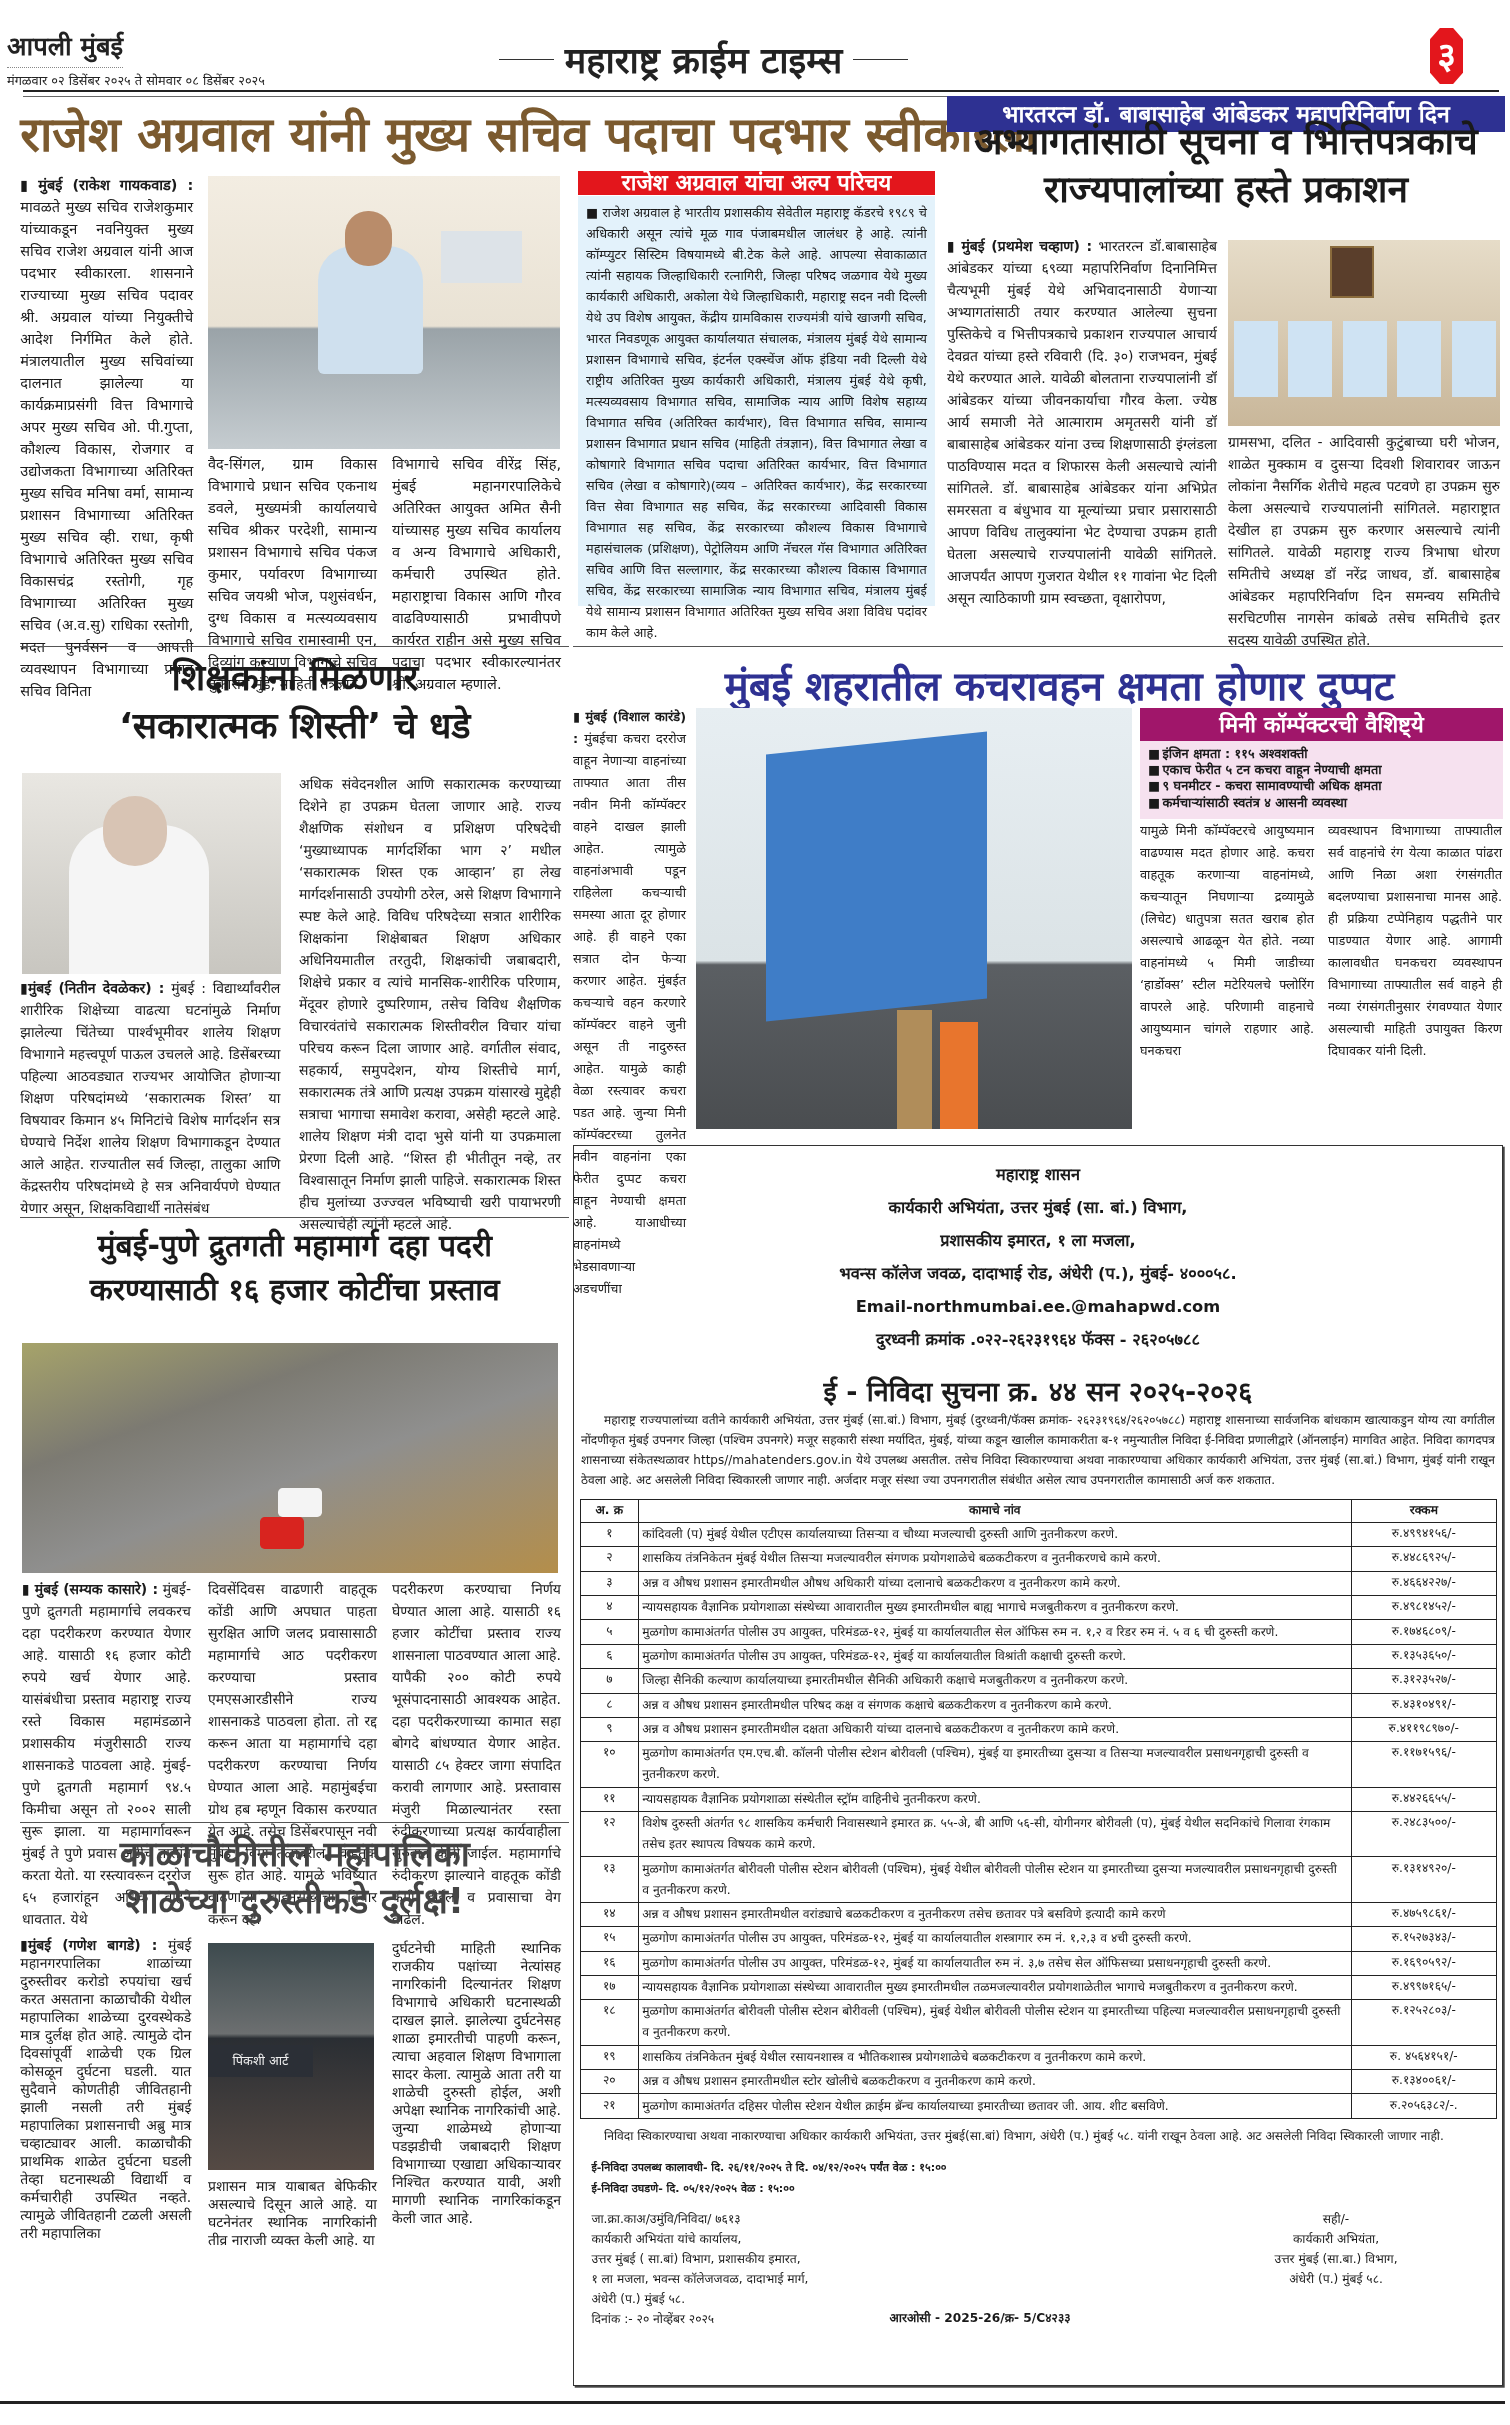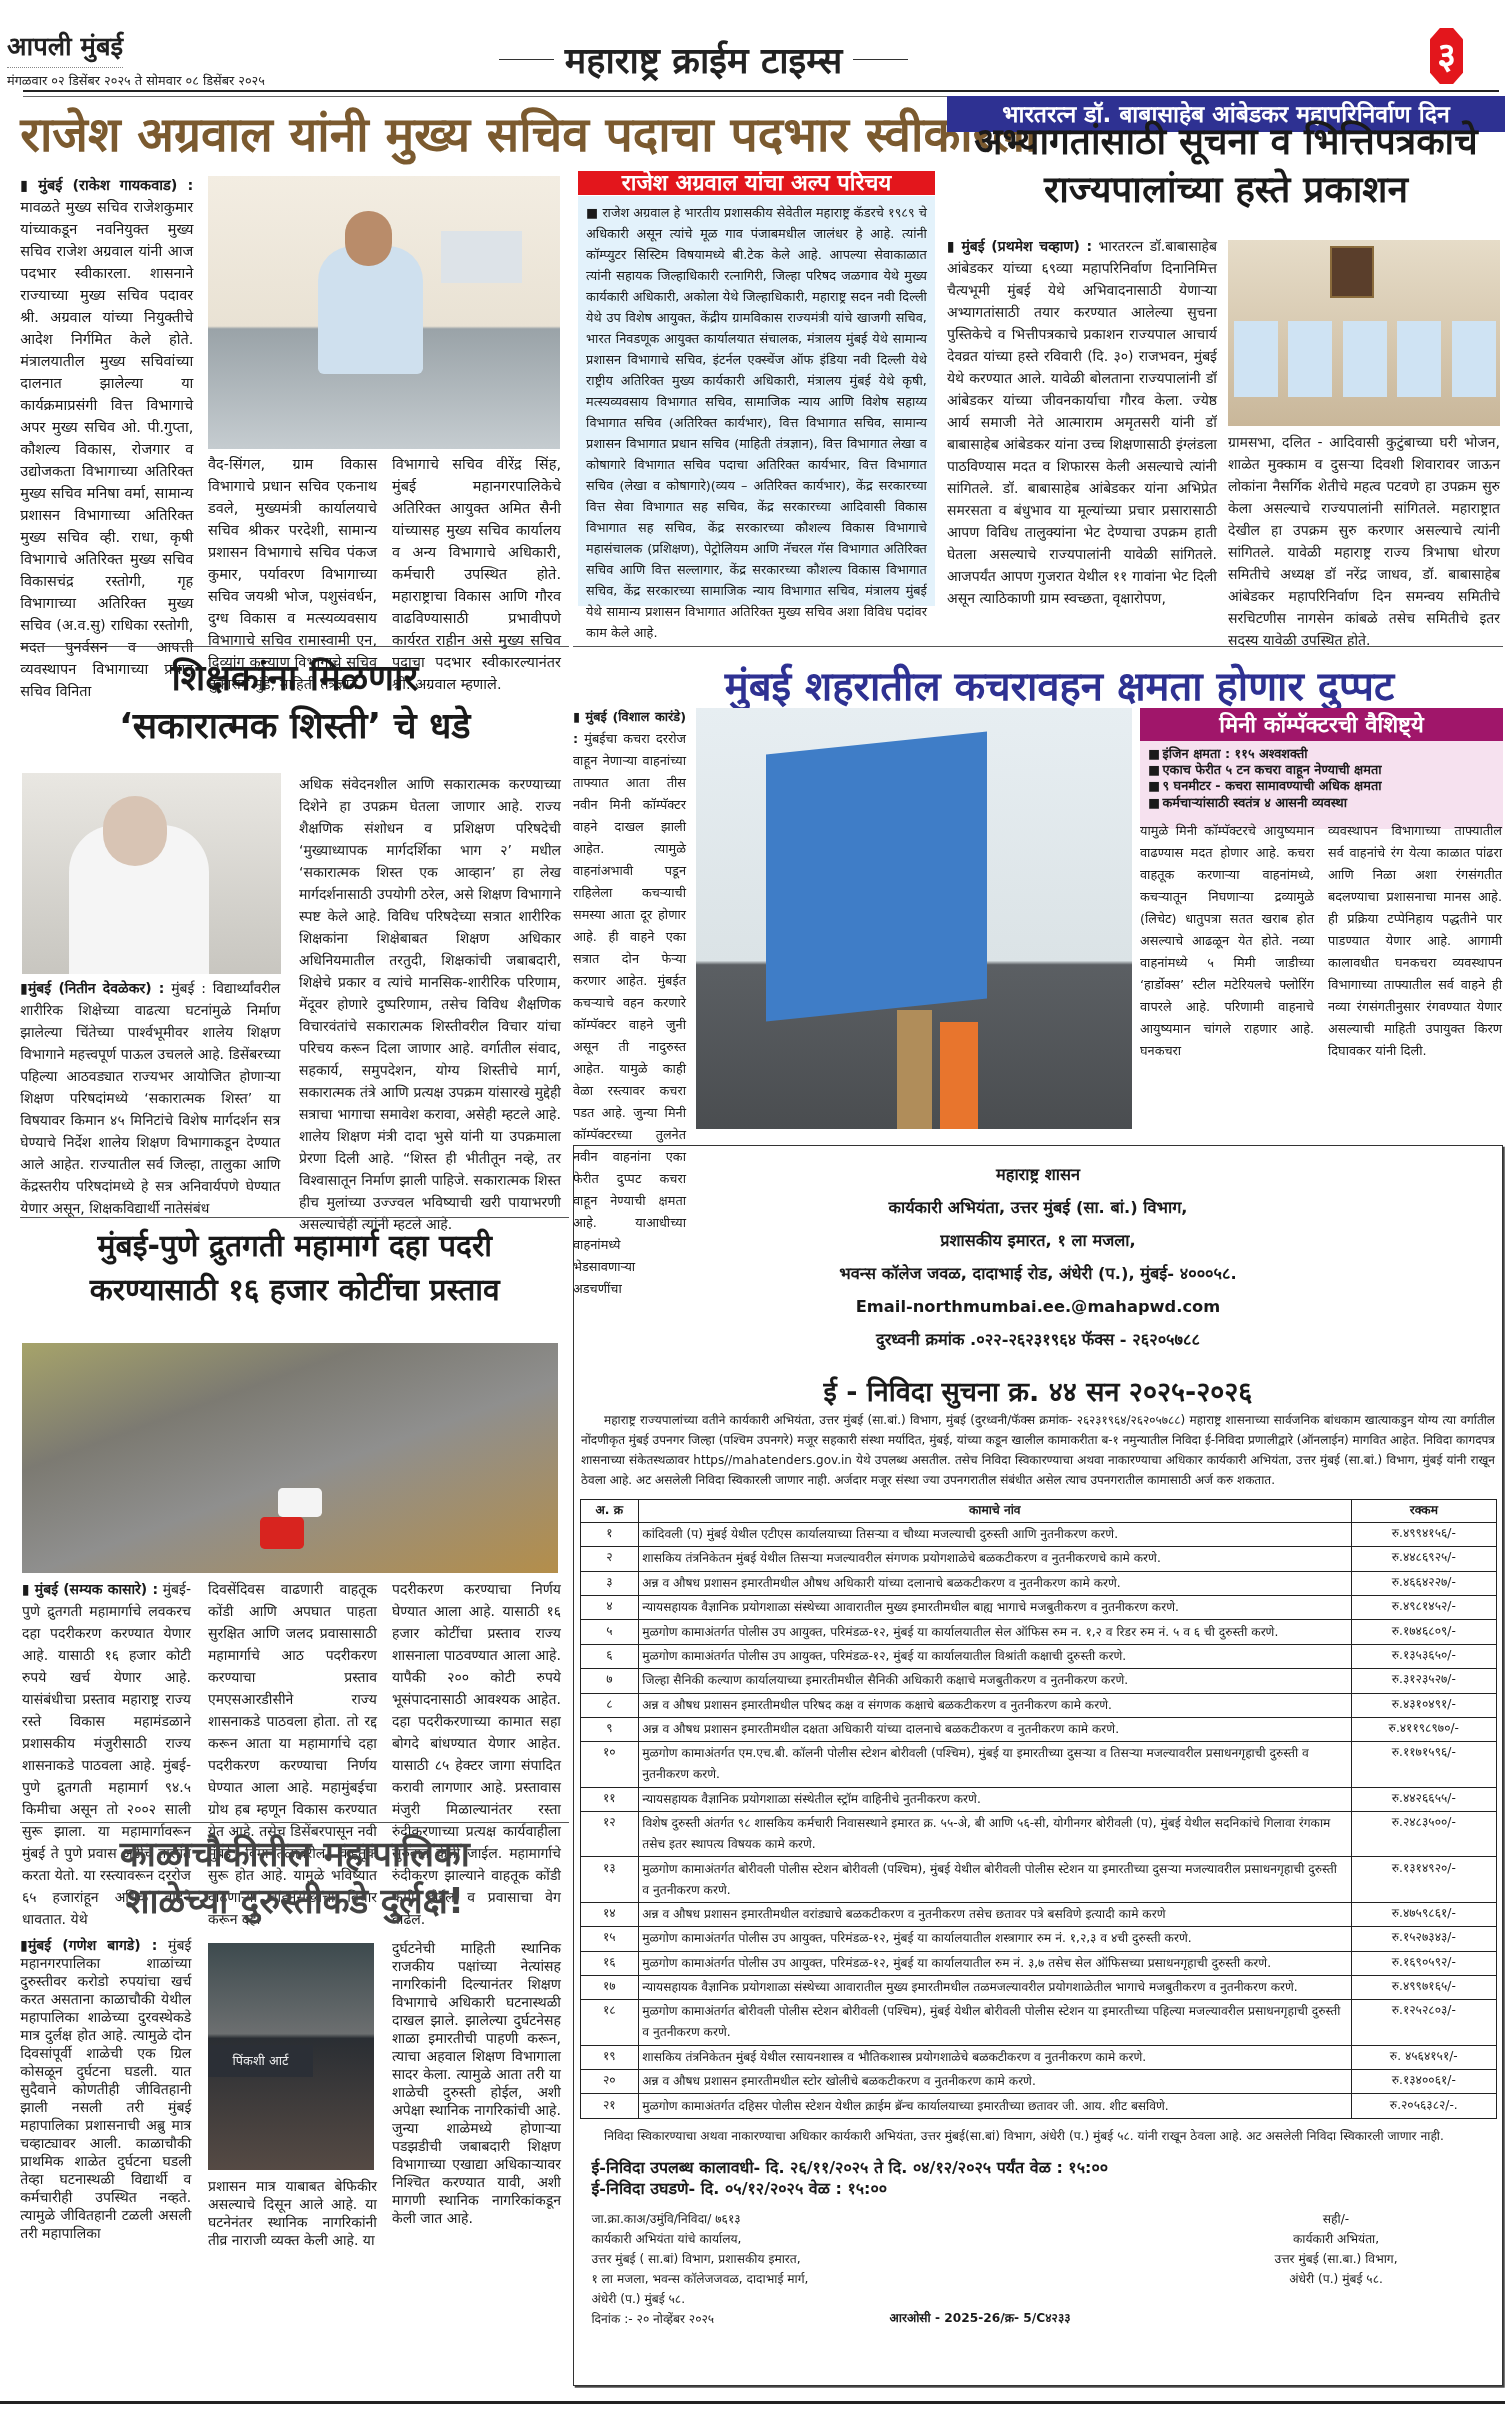--- a/index.html
+++ b/index.html
@@ -25,36 +25,36 @@
 #a1-box{left:578px;top:196px;width:357px;height:410px;background:#e3f2fb;padding:5.8px 8.1px}
 #a1-box p{font-size:12.8px;line-height:21px;text-align:justify}
 .divider{position:absolute;border-top:1.2px solid #555}
 
 #a2-banner{left:947px;top:96px;width:558px;height:36px;background:#2e3192;color:#fff;font-size:23px;font-weight:bold;text-align:center;line-height:36px}
 #a2-head{left:947px;top:118px;width:558px;text-align:center;font-size:37px;font-weight:900;line-height:48px;color:#1a1a1a}
 
 .h-black{font-weight:900;text-align:center;color:#1a1a1a}
 #a4-head{color:#2e3192}
 #a4-box-title{left:1140px;top:708px;width:363px;height:33px;background:#a0166a;color:#fff;font-size:22px;text-align:center;line-height:33px;font-weight:bold}
-#a4-box{left:1140px;top:741px;width:363px;height:88px;background:#f6e1ef;padding:4.7px 8.1px}
+#a4-box{left:1140px;top:741px;width:363px;height:78px;background:#f6e1ef;padding:4.7px 8.1px}
 #a4-box li{list-style:none;font-size:12.8px;line-height:16.3px;font-weight:bold}
 #a4-box li::before{content:"■";margin-right:2.3px}
 
 #tender{left:573px;top:1145px;width:930px;height:1241px;border:1.2px solid #333;box-shadow:1.7px 1.7px 0 #444}
 .t-center{text-align:center;font-weight:bold;font-size:16.3px;line-height:33px}
 #t-title{font-size:27px;font-weight:900;text-align:center;margin-top:16px}
 #t-intro{font-size:12px;line-height:20px;text-align:justify;padding:0 7px;text-indent:23px;margin-top:1px}
 table#t-table{border-collapse:collapse;margin:9.3px 5.8px 0 5.8px;width:917px}
 #t-table th,#t-table td{border:1.7px solid #222;font-size:12.2px;padding:1.2px 3.5px;vertical-align:top}
 #t-table th{height:23px;font-weight:bold}
 #t-table td.sn{width:58px;text-align:center}
 #t-table td.amt{width:145px;text-align:center}
 #t-table td.work{line-height:21px}
 #t-note{font-size:12.2px;line-height:21.5px;padding:7px 7px 0 7px;text-indent:23px}
-.t-bold{font-size:16px;font-weight:bold;padding-left:17.4px;line-height:21px}
+.t-bold{font-size:11px;font-weight:bold;padding-left:17.4px;line-height:21px}
 #t-footer{display:flex;justify-content:space-between;padding:10.5px 17.4px 0 17.4px;font-size:12.2px;line-height:20px}
 #t-footer .right{text-align:center;margin-right:87px}
 #t-roc{text-align:center;font-size:12.2px;font-weight:bold;margin-top:-20px;margin-left:-116px}
 #bottomrule{left:0;top:2401px;width:1505px;border-top:3.5px solid #222}
 </style>
 </head>
 <body>
 
 <div id="mast-left" class="abs">
   <div class="paper">आपली मुंबई</div>

